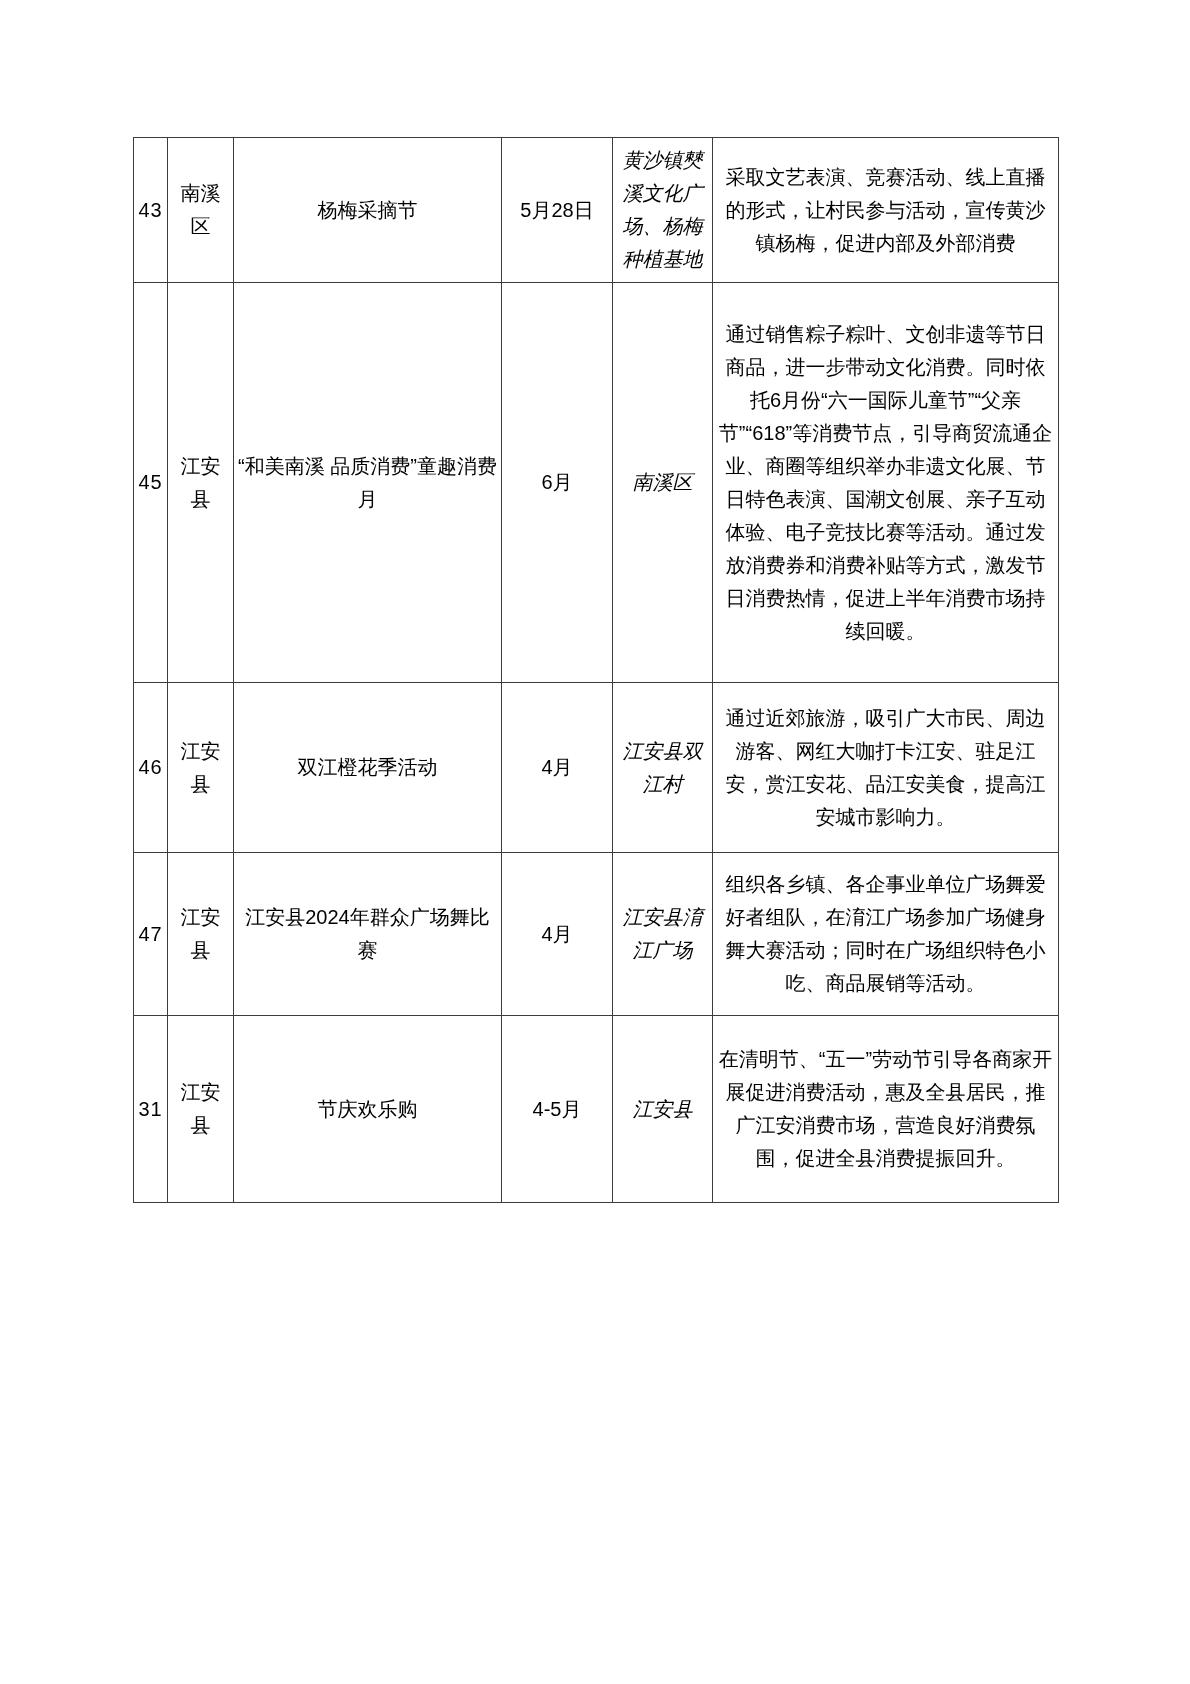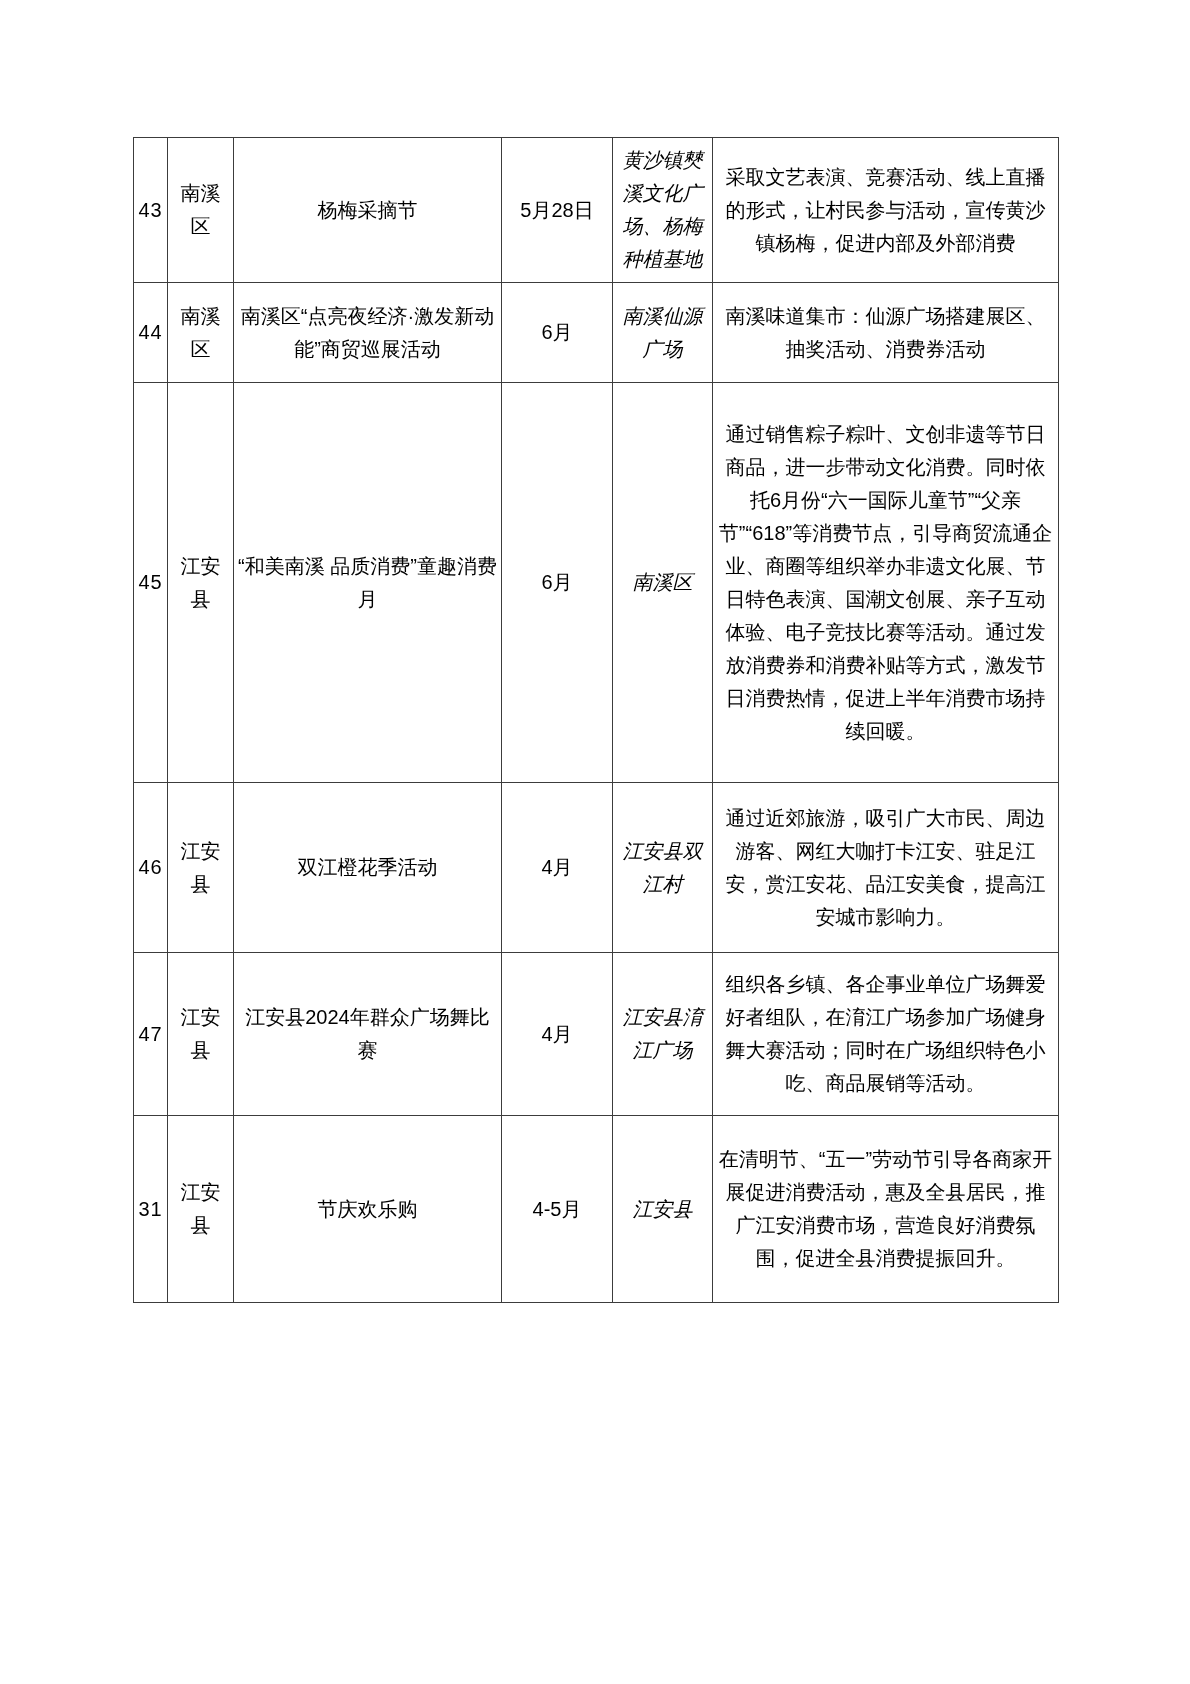--- a/index.html
+++ b/index.html
@@ -79,28 +79,20 @@
     </colgroup>
     <tbody>
       <tr class="r-43">
         <td class="c-no">43</td>
         <td class="c-district">南溪区</td>
         <td class="c-event">杨梅采摘节</td>
         <td class="c-date">5月28日</td>
         <td class="c-location">黄沙镇僰溪文化广场、杨梅种植基地</td>
         <td class="c-desc">采取文艺表演、竞赛活动、线上直播的形式，让村民参与活动，宣传黄沙镇杨梅，促进内部及外部消费</td>
       </tr>
-      <tr class="r-44">
-        <td class="c-no">44</td>
-        <td class="c-district">南溪区</td>
-        <td class="c-event">南溪区“点亮夜经济·激发新动能”商贸巡展活动</td>
-        <td class="c-date">6月</td>
-        <td class="c-location">南溪仙源广场</td>
-        <td class="c-desc">南溪味道集市：仙源广场搭建展区、抽奖活动、消费券活动</td>
-      </tr>
       <tr class="r-45">
         <td class="c-no">45</td>
         <td class="c-district">江安县</td>
         <td class="c-event">“和美南溪 品质消费”童趣消费月</td>
         <td class="c-date">6月</td>
         <td class="c-location">南溪区</td>
         <td class="c-desc">通过销售粽子粽叶、文创非遗等节日商品，进一步带动文化消费。同时依托6月份“六一国际儿童节”“父亲节”“618”等消费节点，引导商贸流通企业、商圈等组织举办非遗文化展、节日特色表演、国潮文创展、亲子互动体验、电子竞技比赛等活动。通过发放消费券和消费补贴等方式，激发节日消费热情，促进上半年消费市场持续回暖。</td>
       </tr>
       <tr class="r-46">
         <td class="c-no">46</td>

